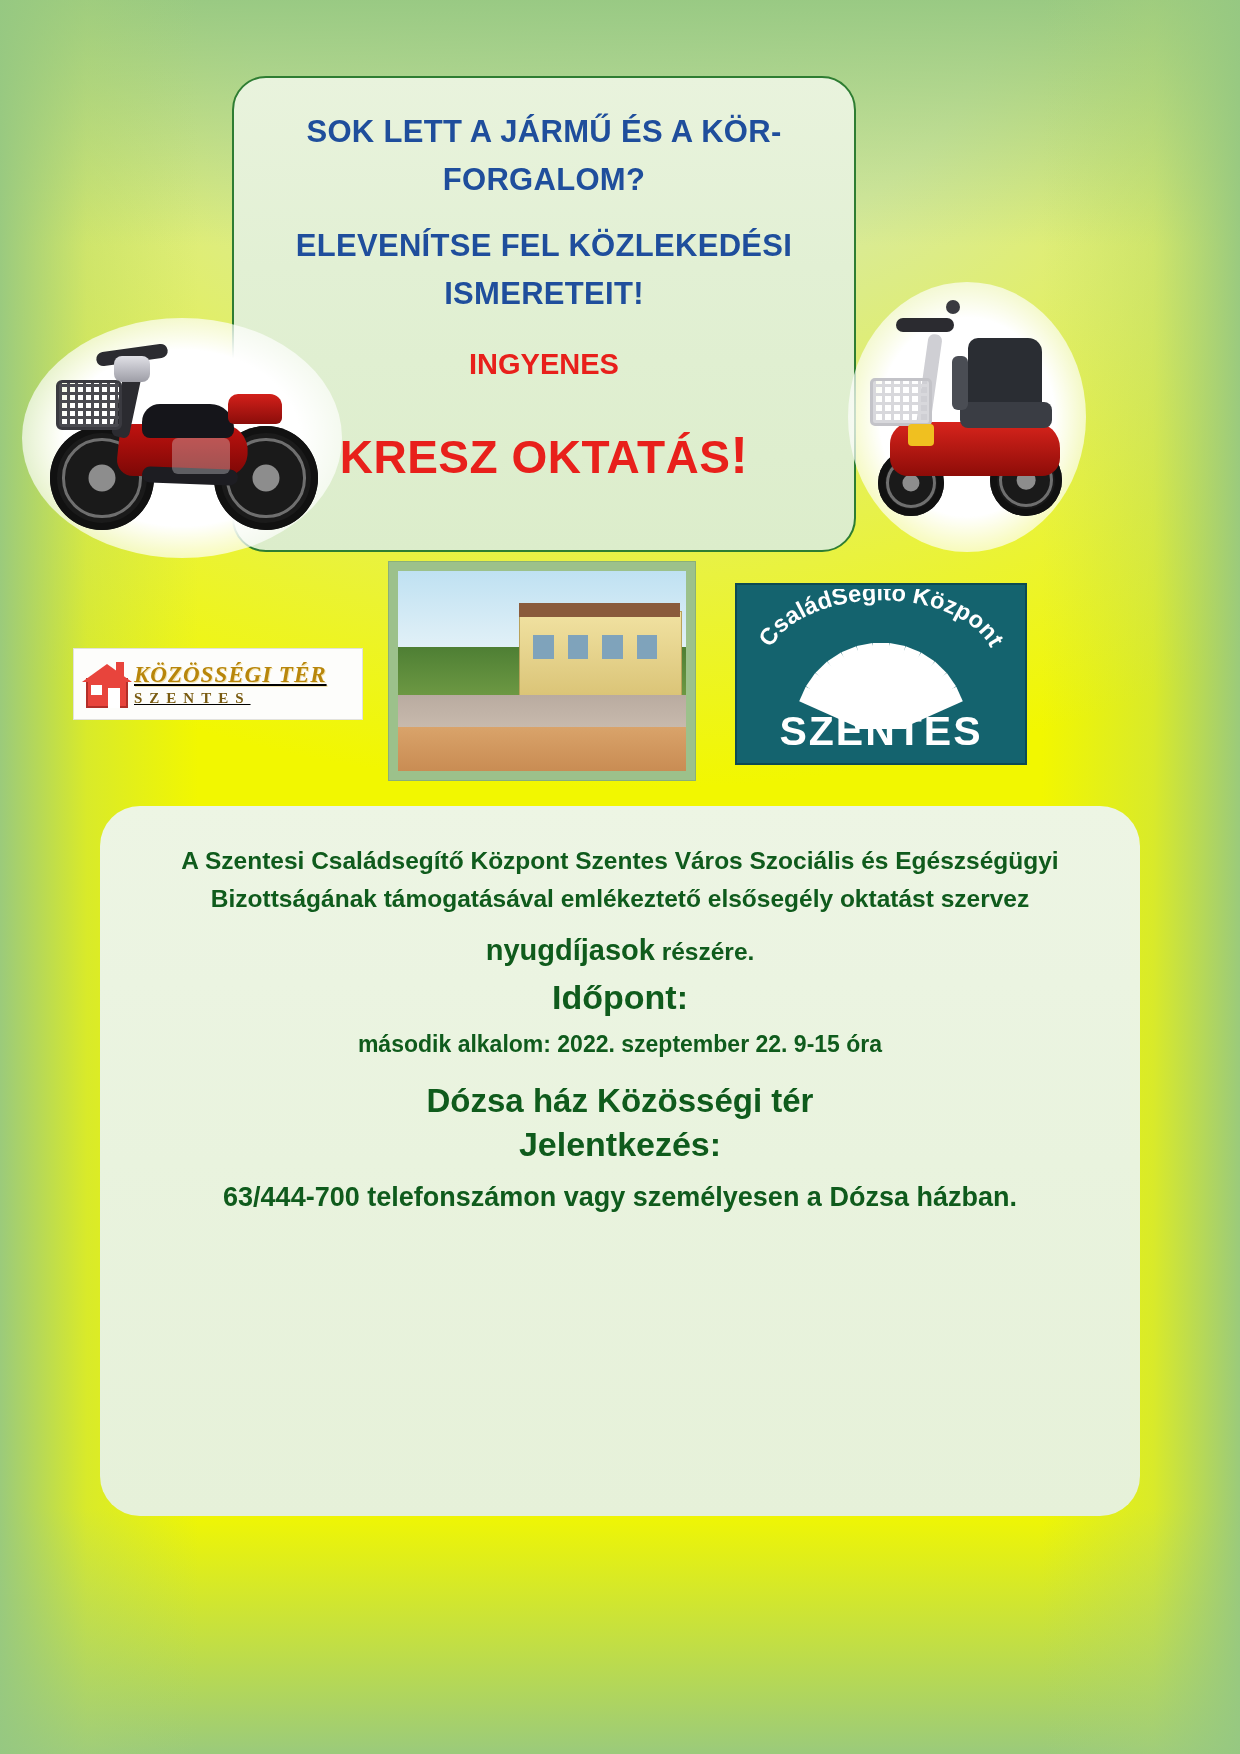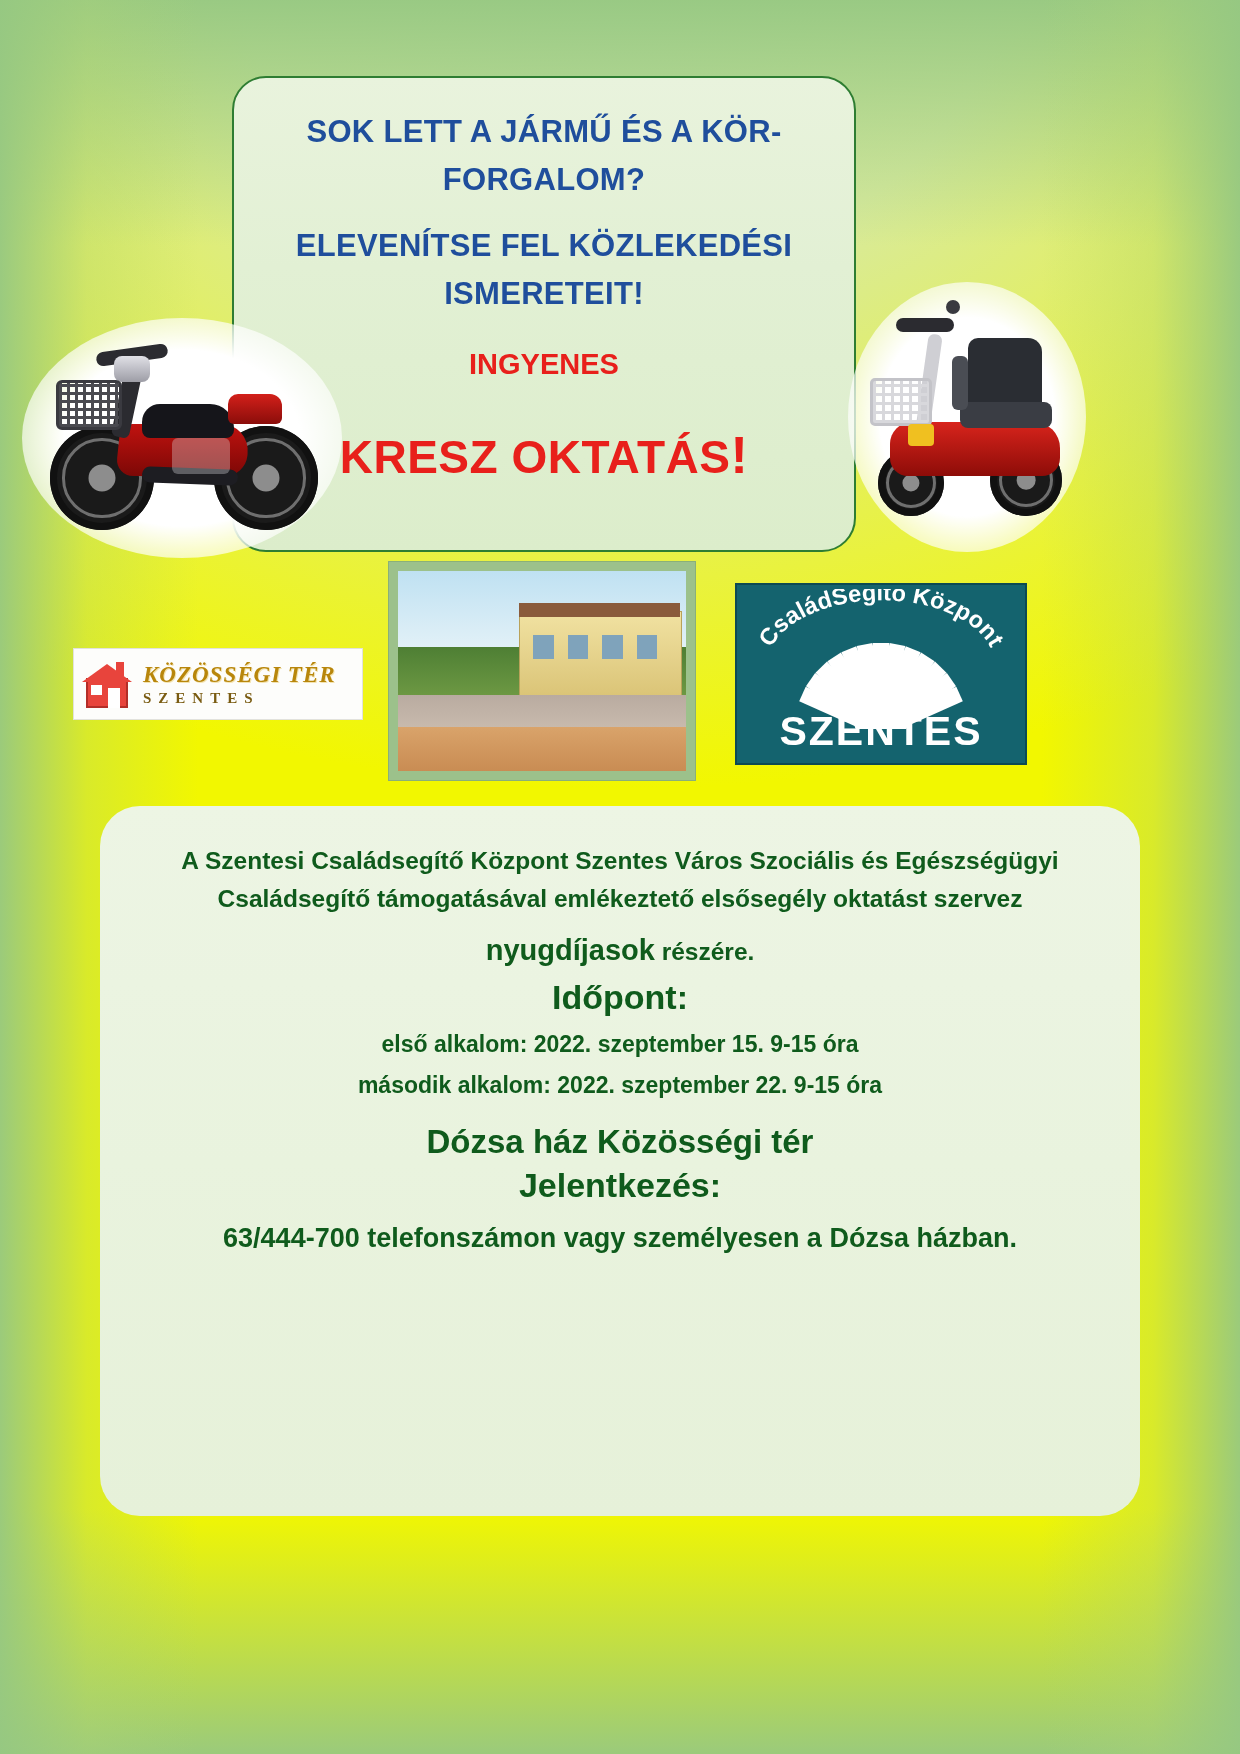--- a/index.html
+++ b/index.html
@@ -102,21 +102,21 @@
   
   .shape { position: absolute; }
 
   
   #kozossegi-logo {
     position: absolute; left: 73px; top: 648px; width: 290px; height: 72px;
     background: #fdfdfb; border: 1px solid #e2e2dc;
     display: flex; align-items: center; padding-left: 8px; box-sizing: border-box;
   }
   #kozossegi-logo .house { position: relative; width: 52px; height: 52px; flex: 0 0 52px; }
-  #kozossegi-logo .txtwrap { margin-left: 9px; }
+  #kozossegi-logo .txtwrap { margin-left: 0; text-decoration: underline; }
   #kozossegi-logo .l1 {
     font-family: "Liberation Serif", serif;
     font-style: italic; font-weight: bold; font-size: 23px;
     color: #b8860b; letter-spacing: 1px;
     text-shadow: 1px 1px 0 #f3e3b0;
   }
   #kozossegi-logo .l2 {
     font-family: "Liberation Serif", serif;
     font-weight: bold; font-size: 15px; color: #7a5c12;
     letter-spacing: 7px; margin-top: 2px;
@@ -291,27 +291,26 @@
       <div class="ray" style="transform: translateX(-50%) rotate(44deg);"></div>
       <div class="ray" style="transform: translateX(-50%) rotate(55deg);"></div>
       <div class="ray" style="transform: translateX(-50%) rotate(66deg);"></div>
       <div class="sun"></div>
     </div>
     <div class="szentes">SZENTES</div>
   </div>
 
   <div class="body-panel">
     <div class="bp-intro">A Szentesi Családsegítő Központ Szentes Város Szociális és Egészségügyi</div>
-    <div class="bp-intro">Családsegítő támogatásával emlékeztető elsősegély oktatást szervez</div>
+    <div class="bp-intro">Bizottságának támogatásával emlékeztető elsősegély oktatást szervez</div>
     <div class="bp-intro" style="margin-top:10px">
       <span class="big">nyugdíjasok</span><span class="norm"> részére.</span>
     </div>
 
     <div class="bp-h">Időpont:</div>
-    <div class="bp-sub">első alkalom: 2022. szeptember  15. 9-15 óra</div>
     <div class="bp-sub">második  alkalom: 2022. szeptember 22.  9-15 óra</div>
 
     <div class="bp-place">Dózsa ház Közösségi tér</div>
 
 
     <div class="bp-h">Jelentkezés:</div>
     <div class="bp-phone">63/444-700 telefonszámon vagy személyesen a Dózsa házban.</div>
   </div>
 </div>
 

